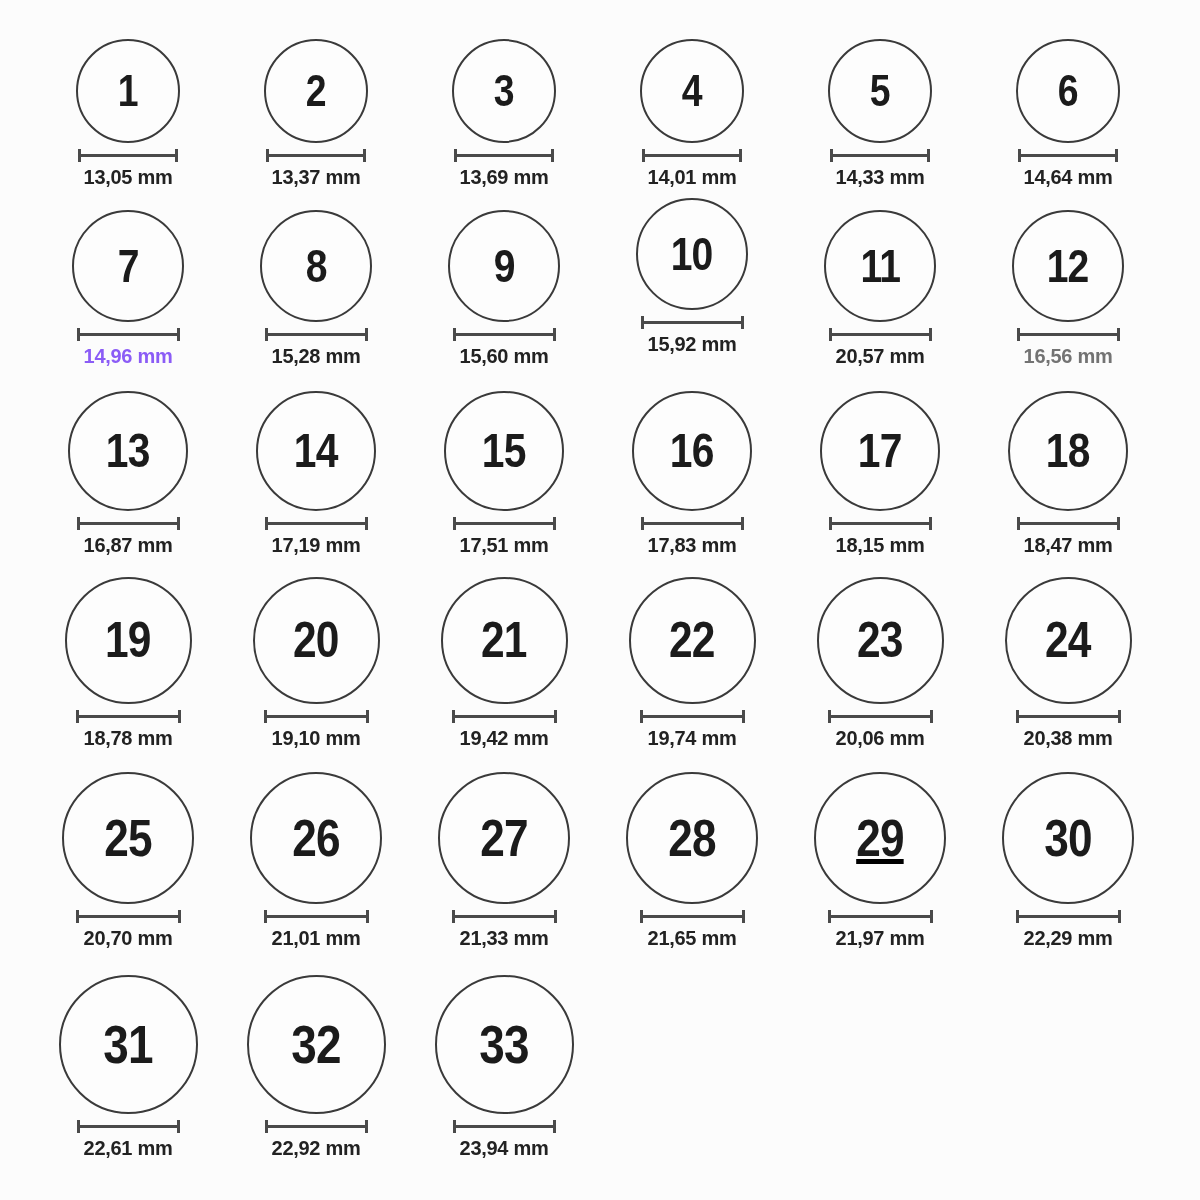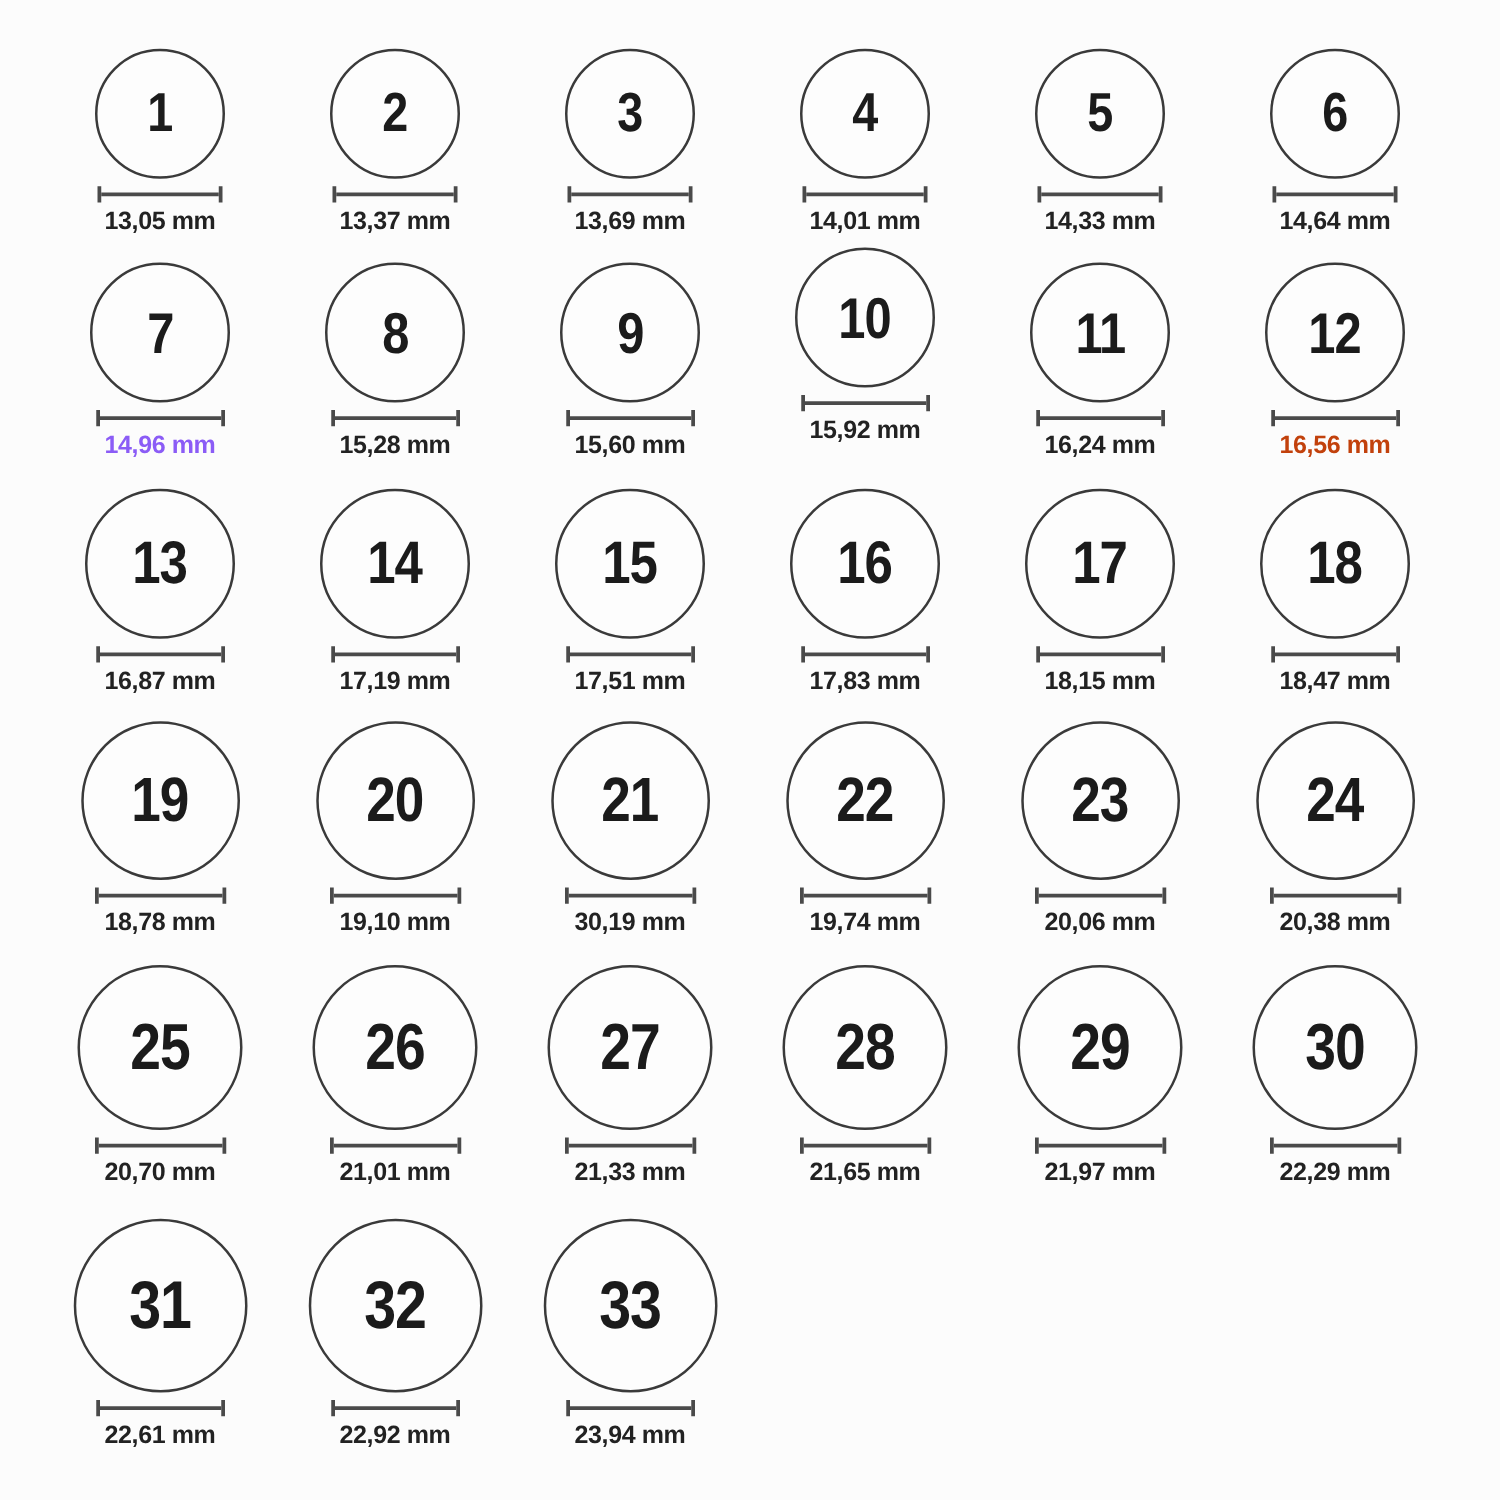--- a/index.html
+++ b/index.html
@@ -151,30 +151,30 @@
       </div>
       <div class="label" style="color: rgb(34, 34, 34);">15,92 mm</div>
     </div>
     <div class="cell" style="left: 786px; top: 210px; width: 188px;">
       <div class="circle" style="width: 112px; height: 112px; border: 2.5px solid rgb(58, 58, 58);">
         <span class="num" style="font-size: 46px; color: rgb(27, 27, 27);">11</span>
       </div>
       <div class="ruler" style="width: 103px; border-left: 3px solid rgb(74, 74, 74); border-right: 3px solid rgb(74, 74, 74);">
         <div class="ruler-bar" style="background: rgb(74, 74, 74);"></div>
       </div>
-      <div class="label" style="color: rgb(34, 34, 34);">16,24 mm</div>
+      <div class="label" style="color: rgb(34, 34, 34);">20,57 mm</div>
     </div>
     <div class="cell" style="left: 974px; top: 210px; width: 188px; text-align: right;">
       <div class="circle" style="width: 112px; height: 112px; border: 2.5px solid rgb(58, 58, 58);">
         <span class="num" style="font-size: 46px; color: rgb(27, 27, 27);">12</span>
       </div>
       <div class="ruler" style="width: 103px; border-left: 3px solid rgb(74, 74, 74); border-right: 3px solid rgb(74, 74, 74);">
         <div class="ruler-bar" style="background: rgb(74, 74, 74);"></div>
       </div>
-      <div class="label" style="color: #c2410c;">16,56 mm</div>
+      <div class="label" style="color: #737373;">16,56 mm</div>
     </div>
     <div class="cell" style="left: 34px; top: 391px; width: 188px;">
       <div class="circle" style="width: 120px; height: 120px; border: 2.5px solid rgb(58, 58, 58);">
         <span class="num" style="font-size: 48px; color: rgb(27, 27, 27);">13</span>
       </div>
       <div class="ruler" style="width: 103px; border-left: 3px solid rgb(74, 74, 74); border-right: 3px solid rgb(74, 74, 74);">
         <div class="ruler-bar" style="background: rgb(74, 74, 74);"></div>
       </div>
       <div class="label" style="color: rgb(34, 34, 34);">16,87 mm</div>
     </div>
@@ -241,21 +241,21 @@
       </div>
       <div class="label" style="color: rgb(34, 34, 34);">19,10 mm</div>
     </div>
     <div class="cell" style="left: 410px; top: 576.5px; width: 188px;">
       <div class="circle" style="width: 127px; height: 127px; border: 2.5px solid rgb(58, 58, 58);">
         <span class="num" style="font-size: 50px; color: rgb(27, 27, 27);">21</span>
       </div>
       <div class="ruler" style="width: 105px; border-left: 3px solid rgb(74, 74, 74); border-right: 3px solid rgb(74, 74, 74);">
         <div class="ruler-bar" style="background: rgb(74, 74, 74);"></div>
       </div>
-      <div class="label" style="color: rgb(34, 34, 34);">30,19 mm</div>
+      <div class="label" style="color: rgb(34, 34, 34);">19,42 mm</div>
     </div>
     <div class="cell" style="left: 598px; top: 576.5px; width: 188px;">
       <div class="circle" style="width: 127px; height: 127px; border: 2.5px solid rgb(58, 58, 58);">
         <span class="num" style="font-size: 50px; color: rgb(27, 27, 27);">22</span>
       </div>
       <div class="ruler" style="width: 105px; border-left: 3px solid rgb(74, 74, 74); border-right: 3px solid rgb(74, 74, 74);">
         <div class="ruler-bar" style="background: rgb(74, 74, 74);"></div>
       </div>
       <div class="label" style="color: rgb(34, 34, 34);">19,74 mm</div>
     </div>
@@ -307,21 +307,21 @@
     <div class="cell" style="left: 598px; top: 772px; width: 188px;">
       <div class="circle" style="width: 132px; height: 132px; border: 2.5px solid rgb(58, 58, 58);">
         <span class="num" style="font-size: 52px; color: rgb(27, 27, 27);">28</span>
       </div>
       <div class="ruler" style="width: 105px; border-left: 3px solid rgb(74, 74, 74); border-right: 3px solid rgb(74, 74, 74);">
         <div class="ruler-bar" style="background: rgb(74, 74, 74);"></div>
       </div>
       <div class="label" style="color: rgb(34, 34, 34);">21,65 mm</div>
     </div>
     <div class="cell" style="left: 786px; top: 772px; width: 188px;">
-      <div class="circle" style="width: 132px; height: 132px; border: 2.5px solid rgb(58, 58, 58);">
+      <div class="circle" style="width: 132px; height: 132px; border: 2.5px solid rgb(58, 58, 58); text-decoration: underline;">
         <span class="num" style="font-size: 52px; color: rgb(27, 27, 27);">29</span>
       </div>
       <div class="ruler" style="width: 105px; border-left: 3px solid rgb(74, 74, 74); border-right: 3px solid rgb(74, 74, 74);">
         <div class="ruler-bar" style="background: rgb(74, 74, 74);"></div>
       </div>
       <div class="label" style="color: rgb(34, 34, 34);">21,97 mm</div>
     </div>
     <div class="cell" style="left: 974px; top: 772px; width: 188px;">
       <div class="circle" style="width: 132px; height: 132px; border: 2.5px solid rgb(58, 58, 58);">
         <span class="num" style="font-size: 52px; color: rgb(27, 27, 27);">30</span>

